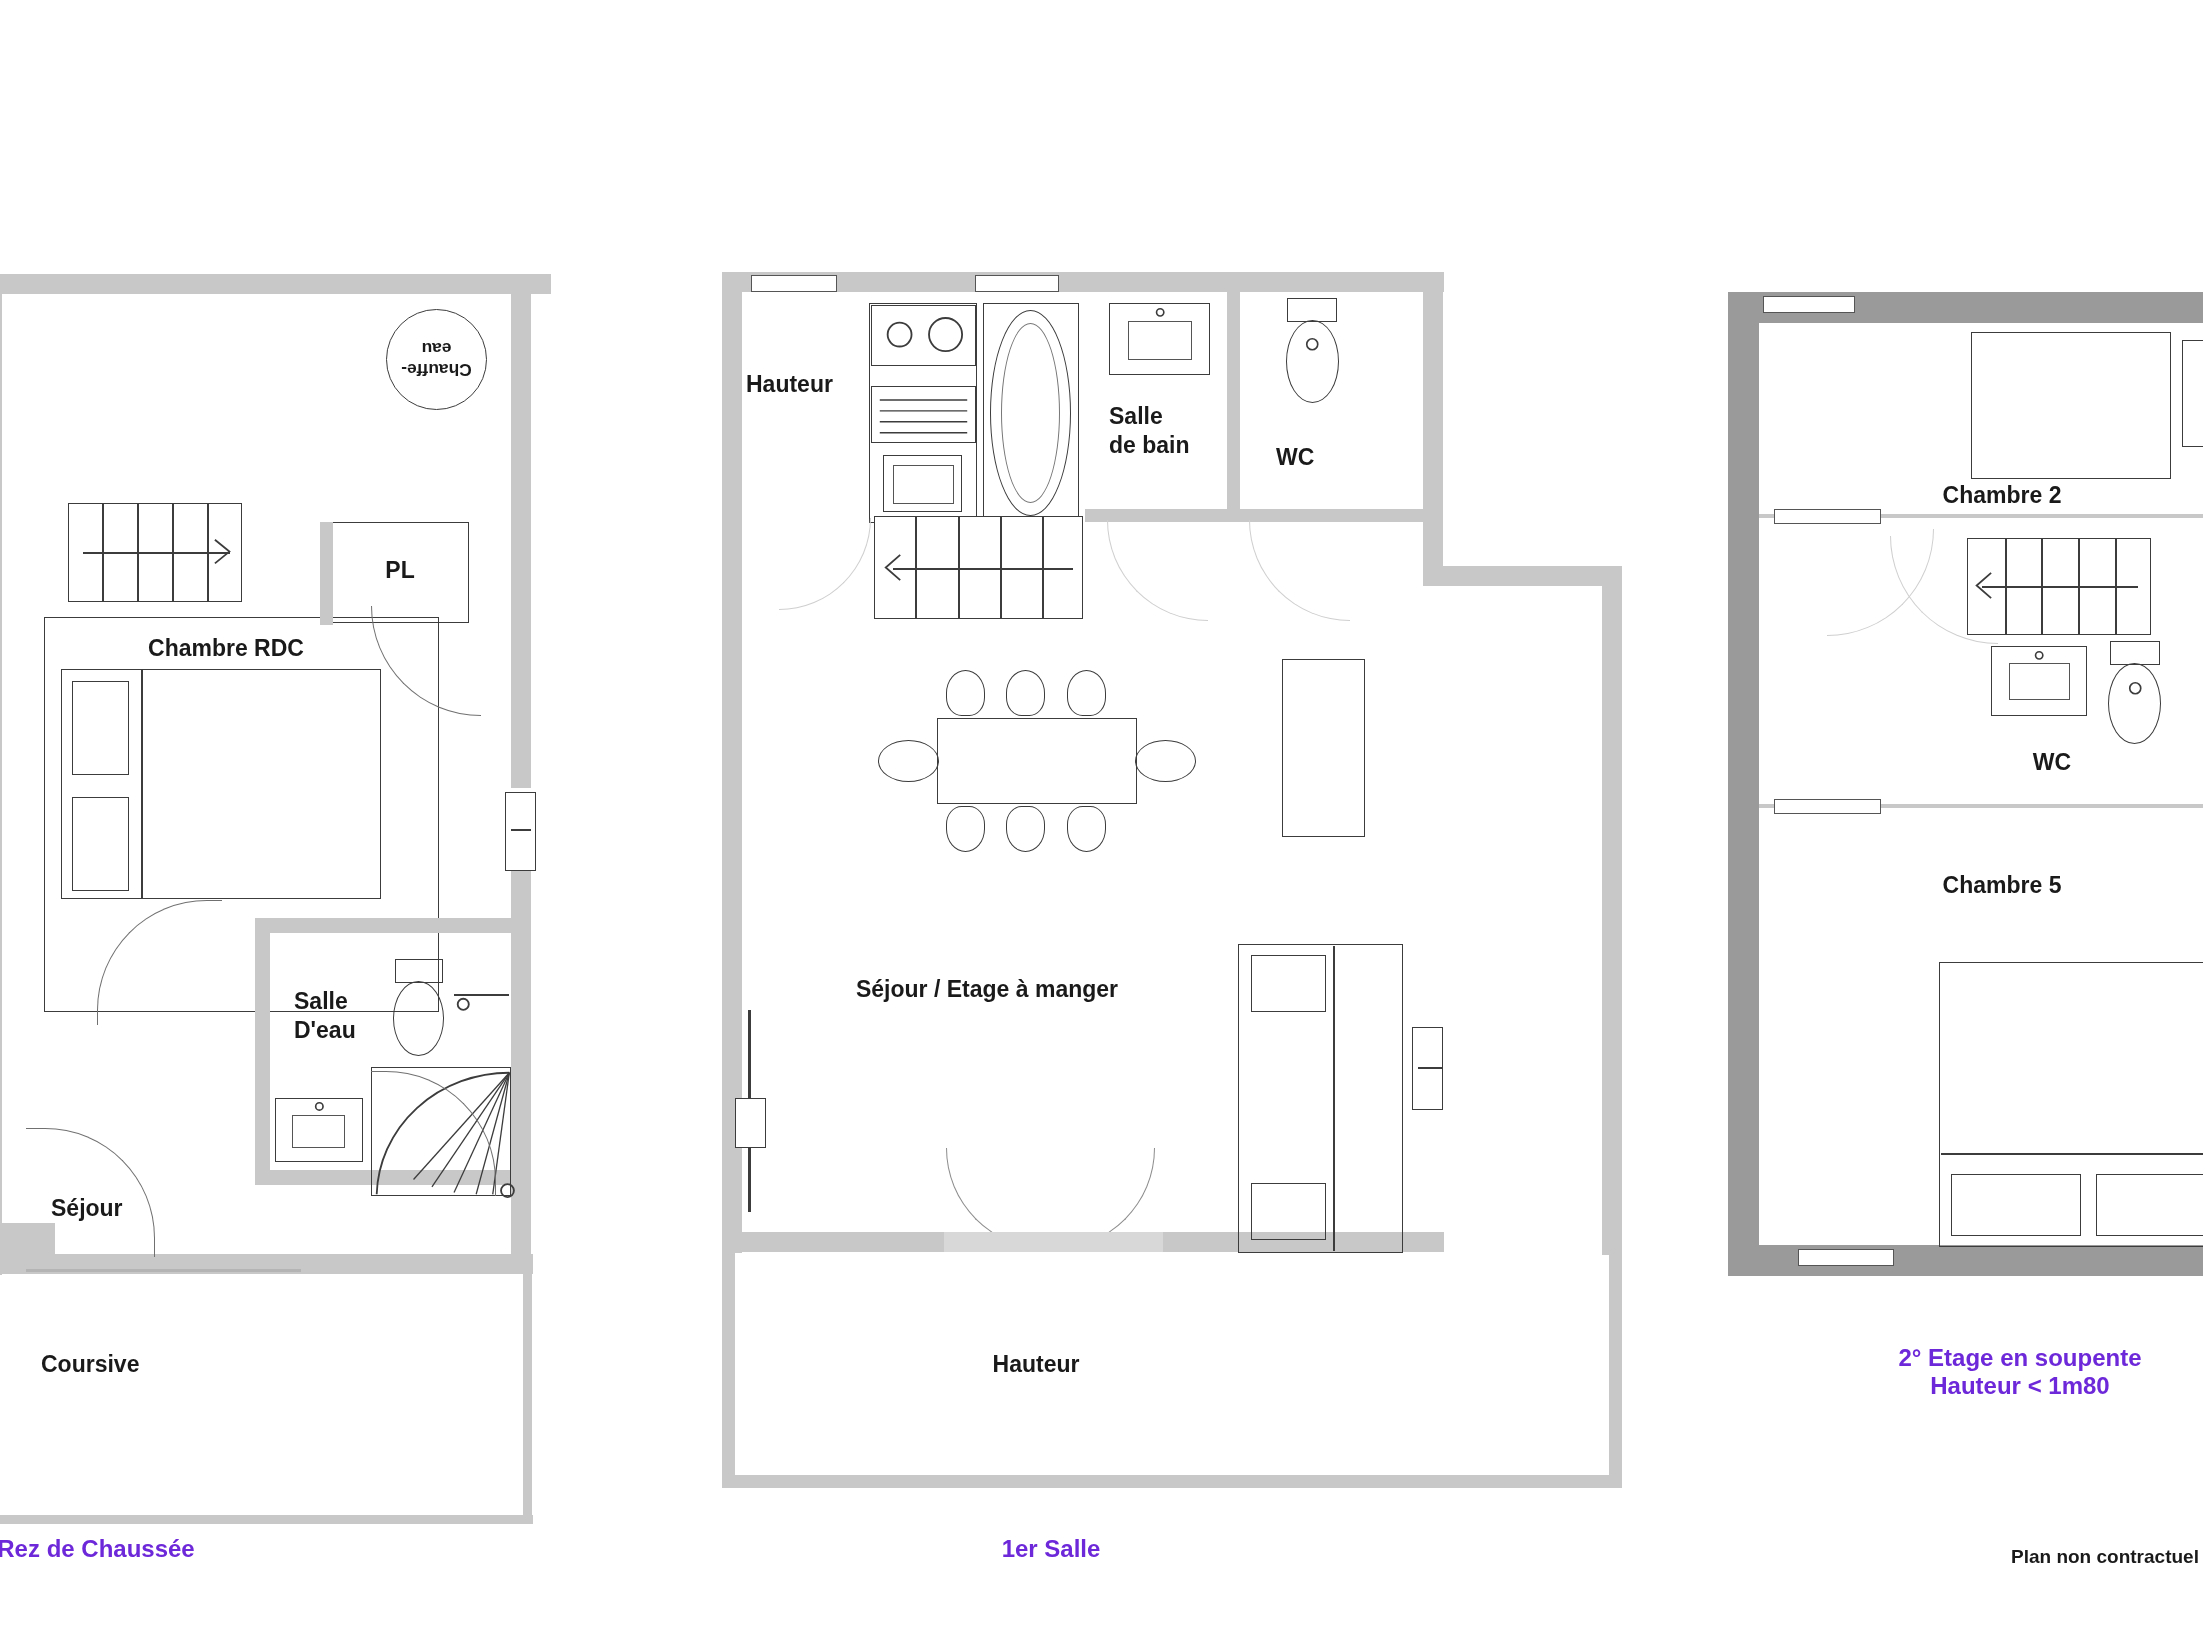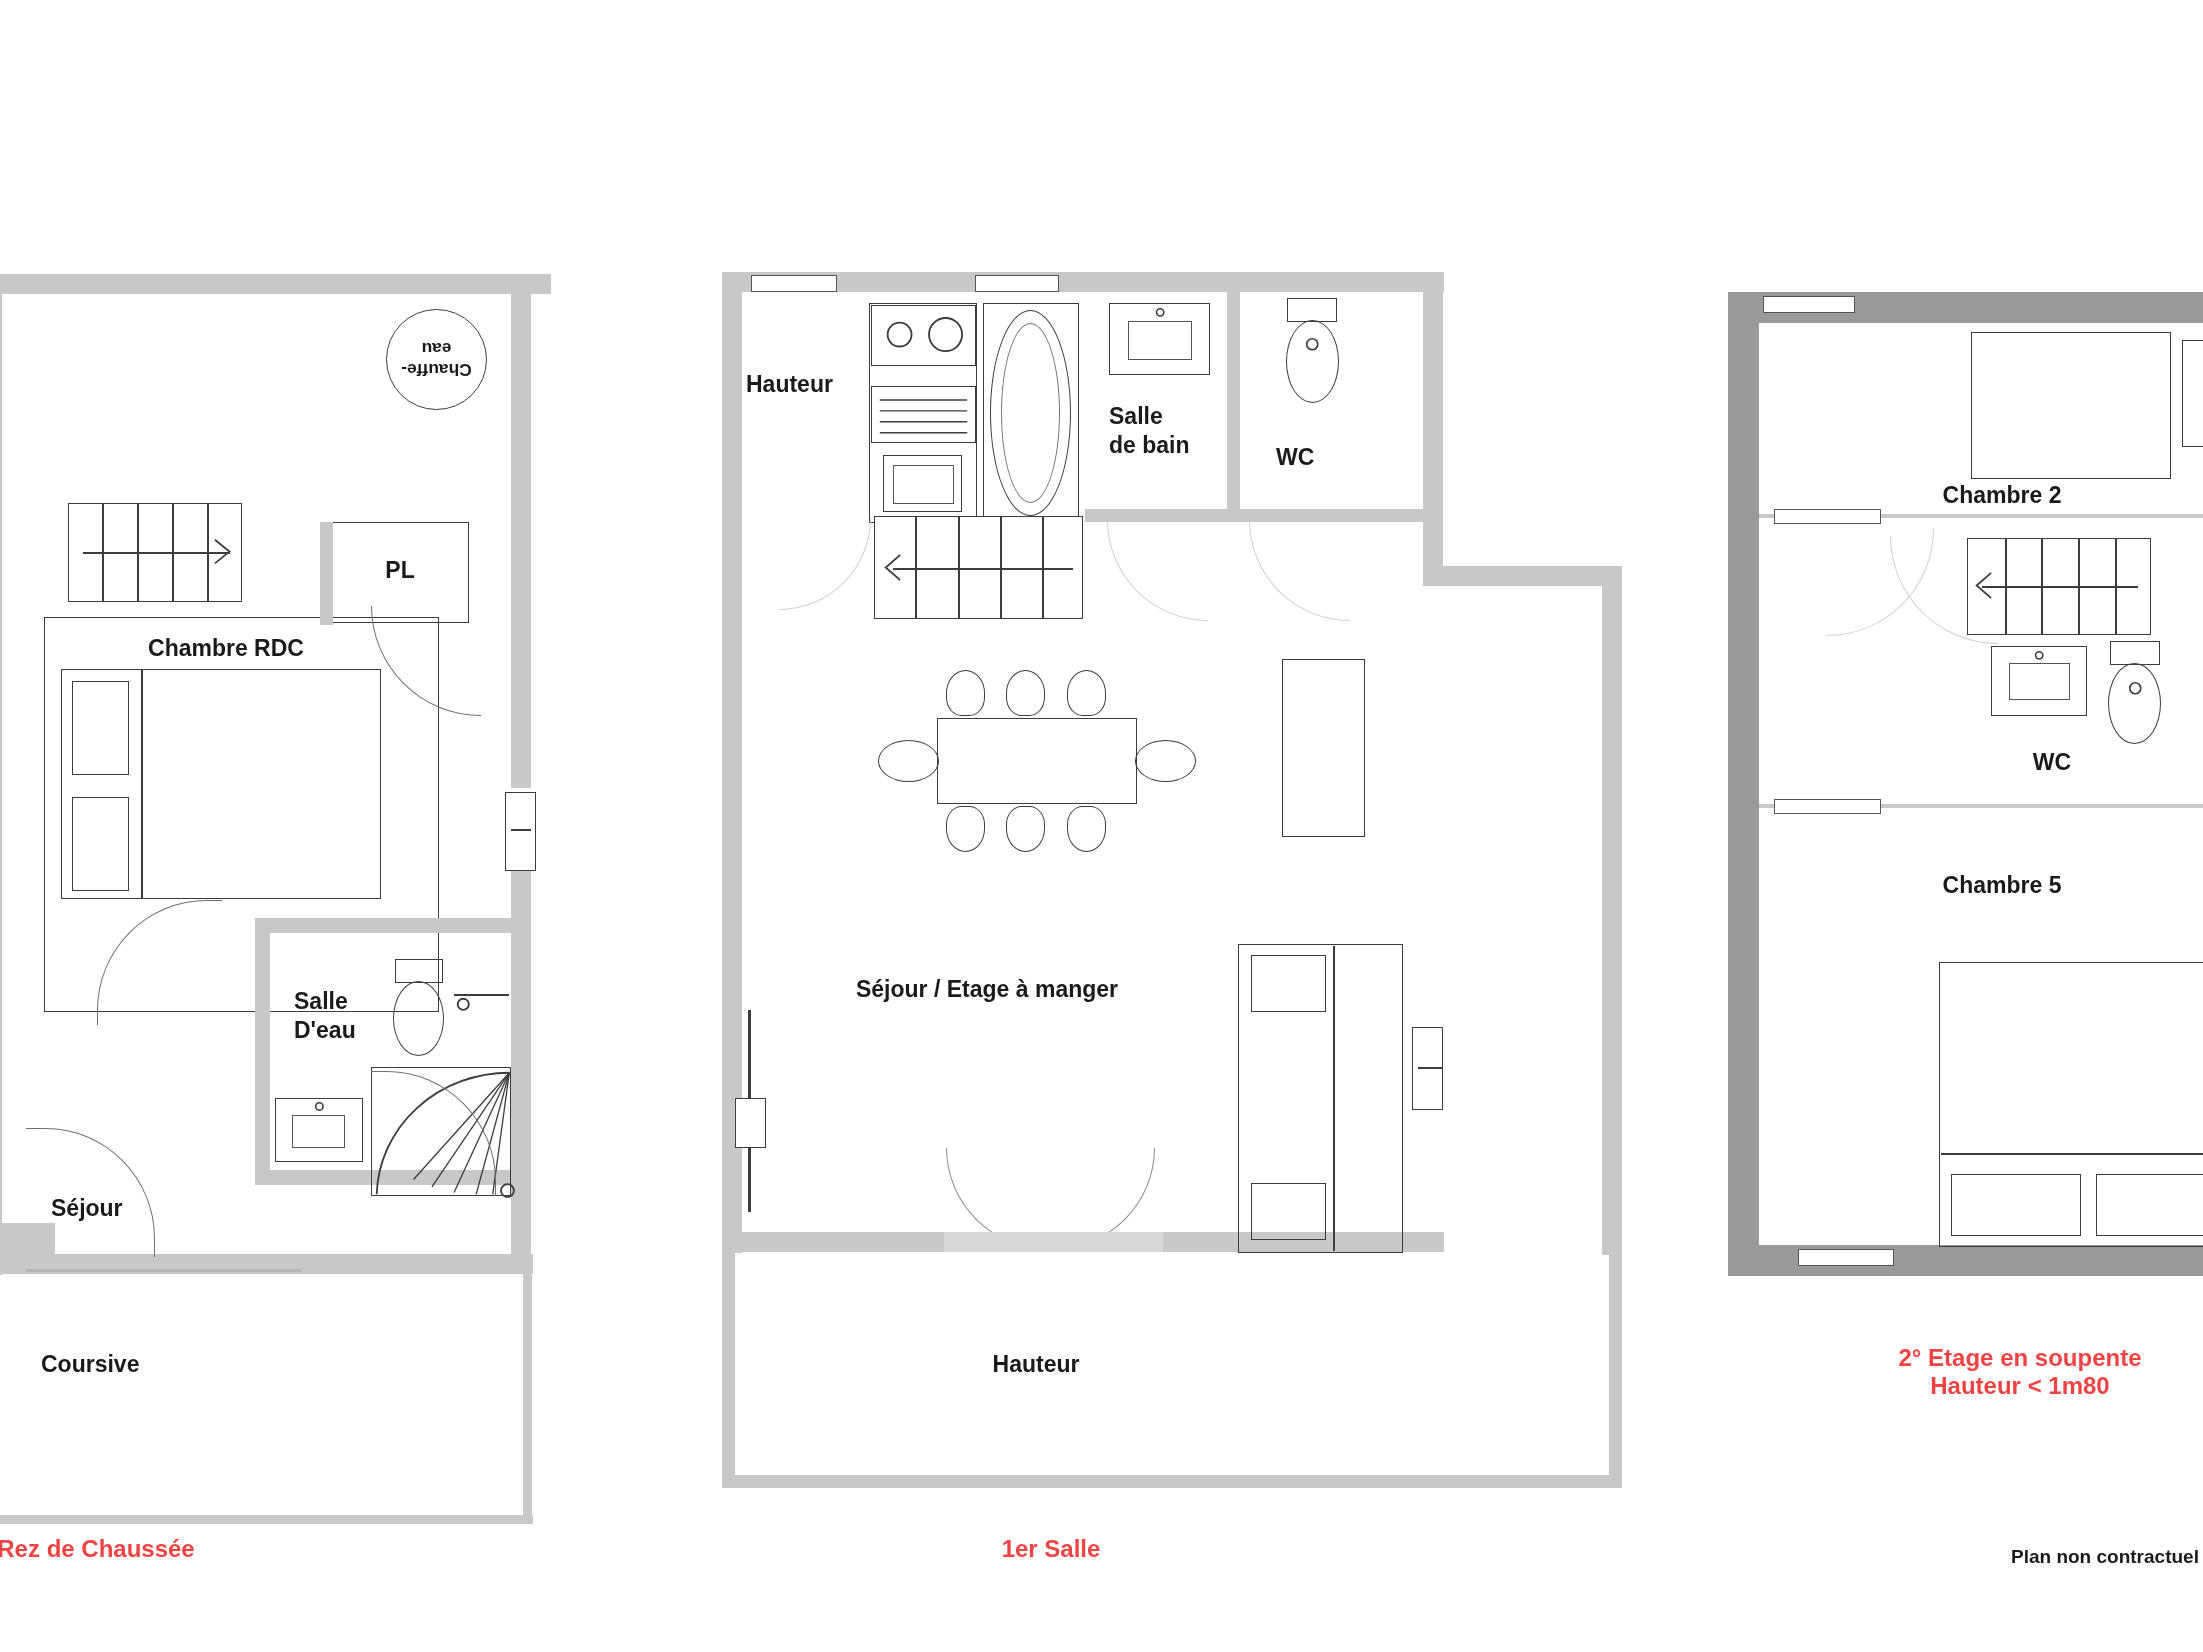--- a/index.html
+++ b/index.html
@@ -49,21 +49,21 @@
     line-height: 1.25;
   }
   .label.center {
     text-align: left;
     transform: translateX(-50%);
   }
   .floor-title {
     position: absolute;
     font-size: 24px;
     font-weight: bold;
-    color: #ef4444;
+    color: #6d28d9;
     white-space: nowrap;
     text-align: center;
     transform: translateX(-50%);
   }
   .note {
     position: absolute;
     font-size: 19px;
     font-weight: bold;
     color: #1a1a1a;
     white-space: nowrap;

